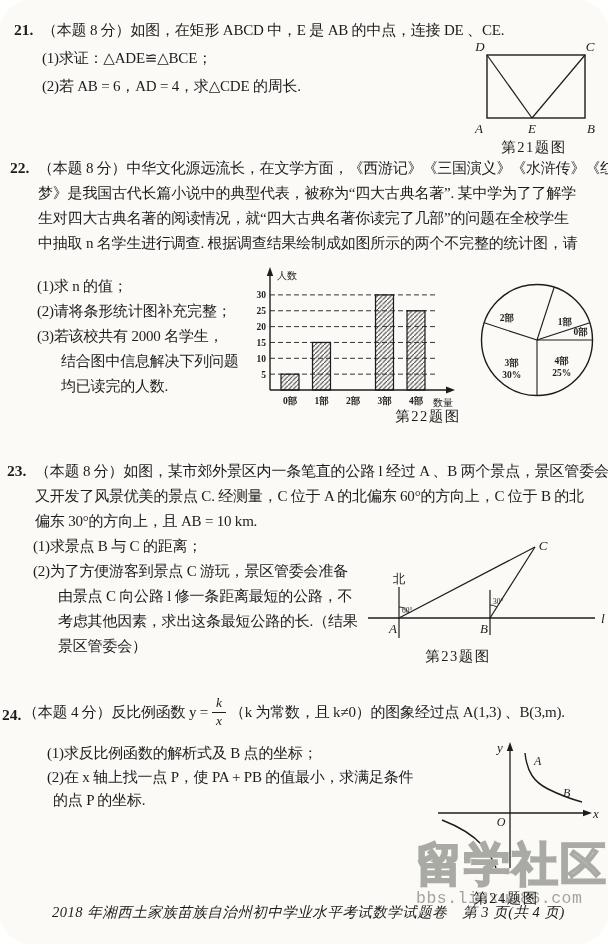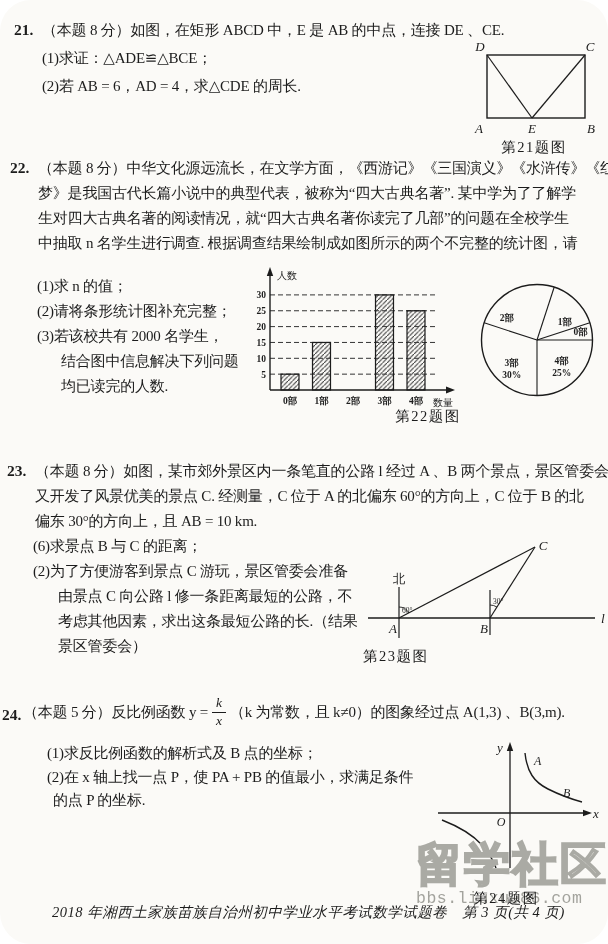--- a/index.html
+++ b/index.html
@@ -118,21 +118,21 @@
           <text x="83.67426531870356" y="82.55094970802891" font-size="9.5" font-weight="600" text-anchor="middle">4部</text>
           <text x="83.67426531870356" y="94.55094970802891" font-size="9.5" font-weight="600" text-anchor="middle">25%</text>
         </g>
     </svg>
   </div>
 
   <div class="qnum" style="left:7px;top:462px">23.</div>
   <div class="ln" style="left:35px;top:462px">（本题 8 分）如图，某市郊外景区内一条笔直的公路 l 经过 A 、B 两个景点，景区管委会</div>
   <div class="ln" style="left:35px;top:487px">又开发了风景优美的景点 C. 经测量，C 位于 A 的北偏东 60°的方向上，C 位于 B 的北</div>
   <div class="ln" style="left:35px;top:512px">偏东 30°的方向上，且 AB = 10 km.</div>
-  <div class="ln" style="left:33px;top:537px">(6)求景点 B 与 C 的距离；</div>
+  <div class="ln" style="left:33px;top:537px">(1)求景点 B 与 C 的距离；</div>
   <div class="ln" style="left:33px;top:562px">(2)为了方便游客到景点 C 游玩，景区管委会准备</div>
   <div class="ln" style="left:58px;top:587px">由景点 C 向公路 l 修一条距离最短的公路，不</div>
   <div class="ln" style="left:58px;top:612px">考虑其他因素，求出这条最短公路的长.（结果</div>
   <div class="ln" style="left:58px;top:637px">景区管委会）</div>
 
   <div class="figbox" style="left:363px;top:535px;width:245px">
     <svg width="245" height="108" viewBox="0 0 245 108">
       <line x1="5" y1="83" x2="232" y2="83" stroke="#1c1c1c" stroke-width="1.5"></line>
       <line x1="36" y1="52" x2="36" y2="103" stroke="#1c1c1c" stroke-width="1.2"></line>
       <line x1="127" y1="55" x2="127" y2="100" stroke="#1c1c1c" stroke-width="1.2"></line>
@@ -141,26 +141,26 @@
       <path d="M36 72 A11 11 0 0 1 45.8 77.9" fill="none" stroke="#1c1c1c" stroke-width="0.9"></path>
       <path d="M127 70 A13 13 0 0 1 133.9 72" fill="none" stroke="#1c1c1c" stroke-width="0.9"></path>
       <text x="36" y="48" font-size="12.5" text-anchor="middle">北</text>
       <text x="39" y="78" font-size="7.5">60°</text>
       <text x="130" y="69" font-size="7.5">30°</text>
       <text class="it" x="30" y="98" font-size="13" text-anchor="middle">A</text>
       <text class="it" x="121" y="98" font-size="13" text-anchor="middle">B</text>
       <text class="it" x="180" y="15" font-size="13" text-anchor="middle">C</text>
       <text class="it" x="238" y="88" font-size="13.5">l</text>
     </svg>
-    <div class="cap" style="position:static;width:190px;text-align:left;margin-top:4px">第23题图</div>
+    <div class="cap" style="position:static;width:190px;text-align:center;margin-top:4px">第23题图</div>
   </div>
 
   <div class="qnum" style="left:2px;top:706px">24.</div>
   <div class="mathline" style="left:23px;top:695px;height:34px">
-    <span>（本题 5 分）反比例函数 y =</span>
+    <span>（本题 4 分）反比例函数 y =</span>
     <span class="frac">
       <span class="fnum">k</span>
       <span class="fden">x</span>
     </span>
     <span>（k 为常数，且 k≠0）的图象经过点 A(1,3) 、B(3,m).</span>
   </div>
   <div class="ln" style="left:47px;top:744px">(1)求反比例函数的解析式及 B 点的坐标；</div>
   <div class="ln" style="left:47px;top:768px">(2)在 x 轴上找一点 P，使 PA + PB 的值最小，求满足条件</div>
   <div class="ln" style="left:53px;top:791px">的点 P 的坐标.</div>
 

